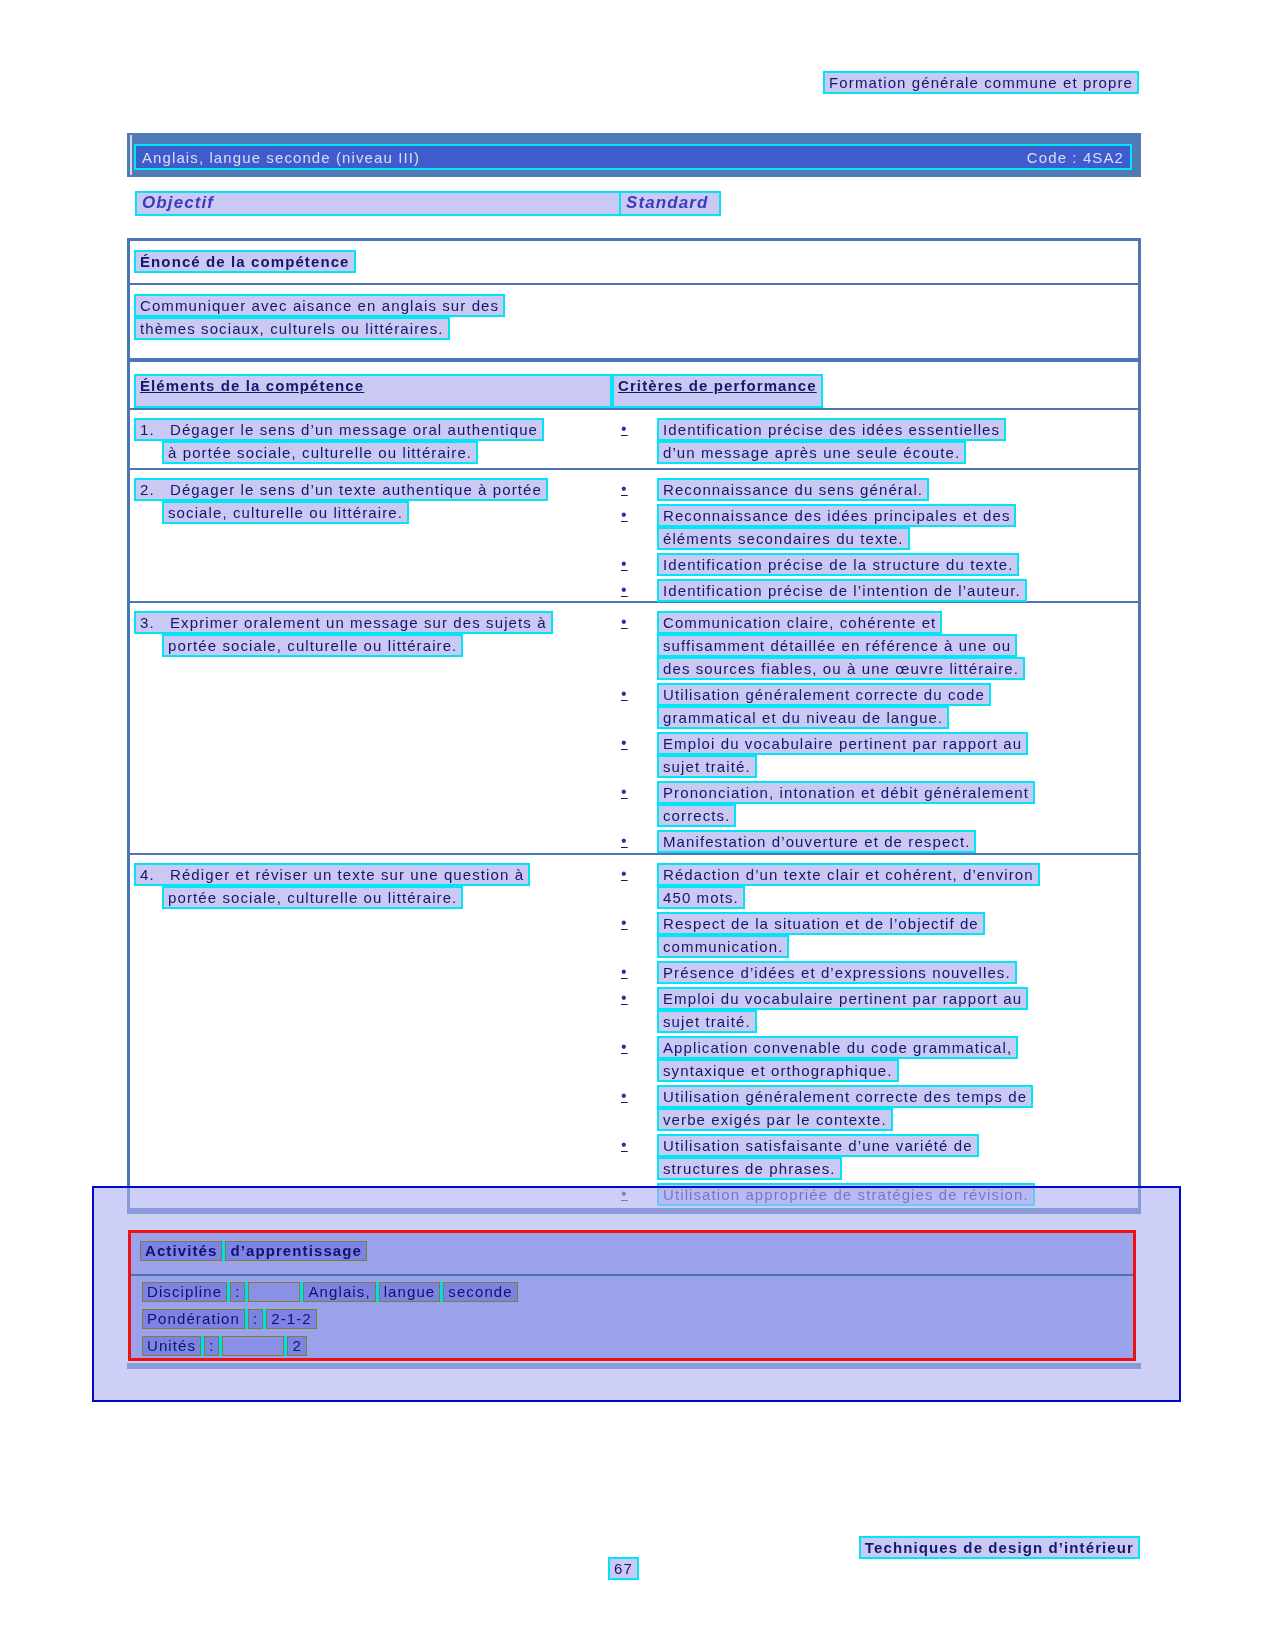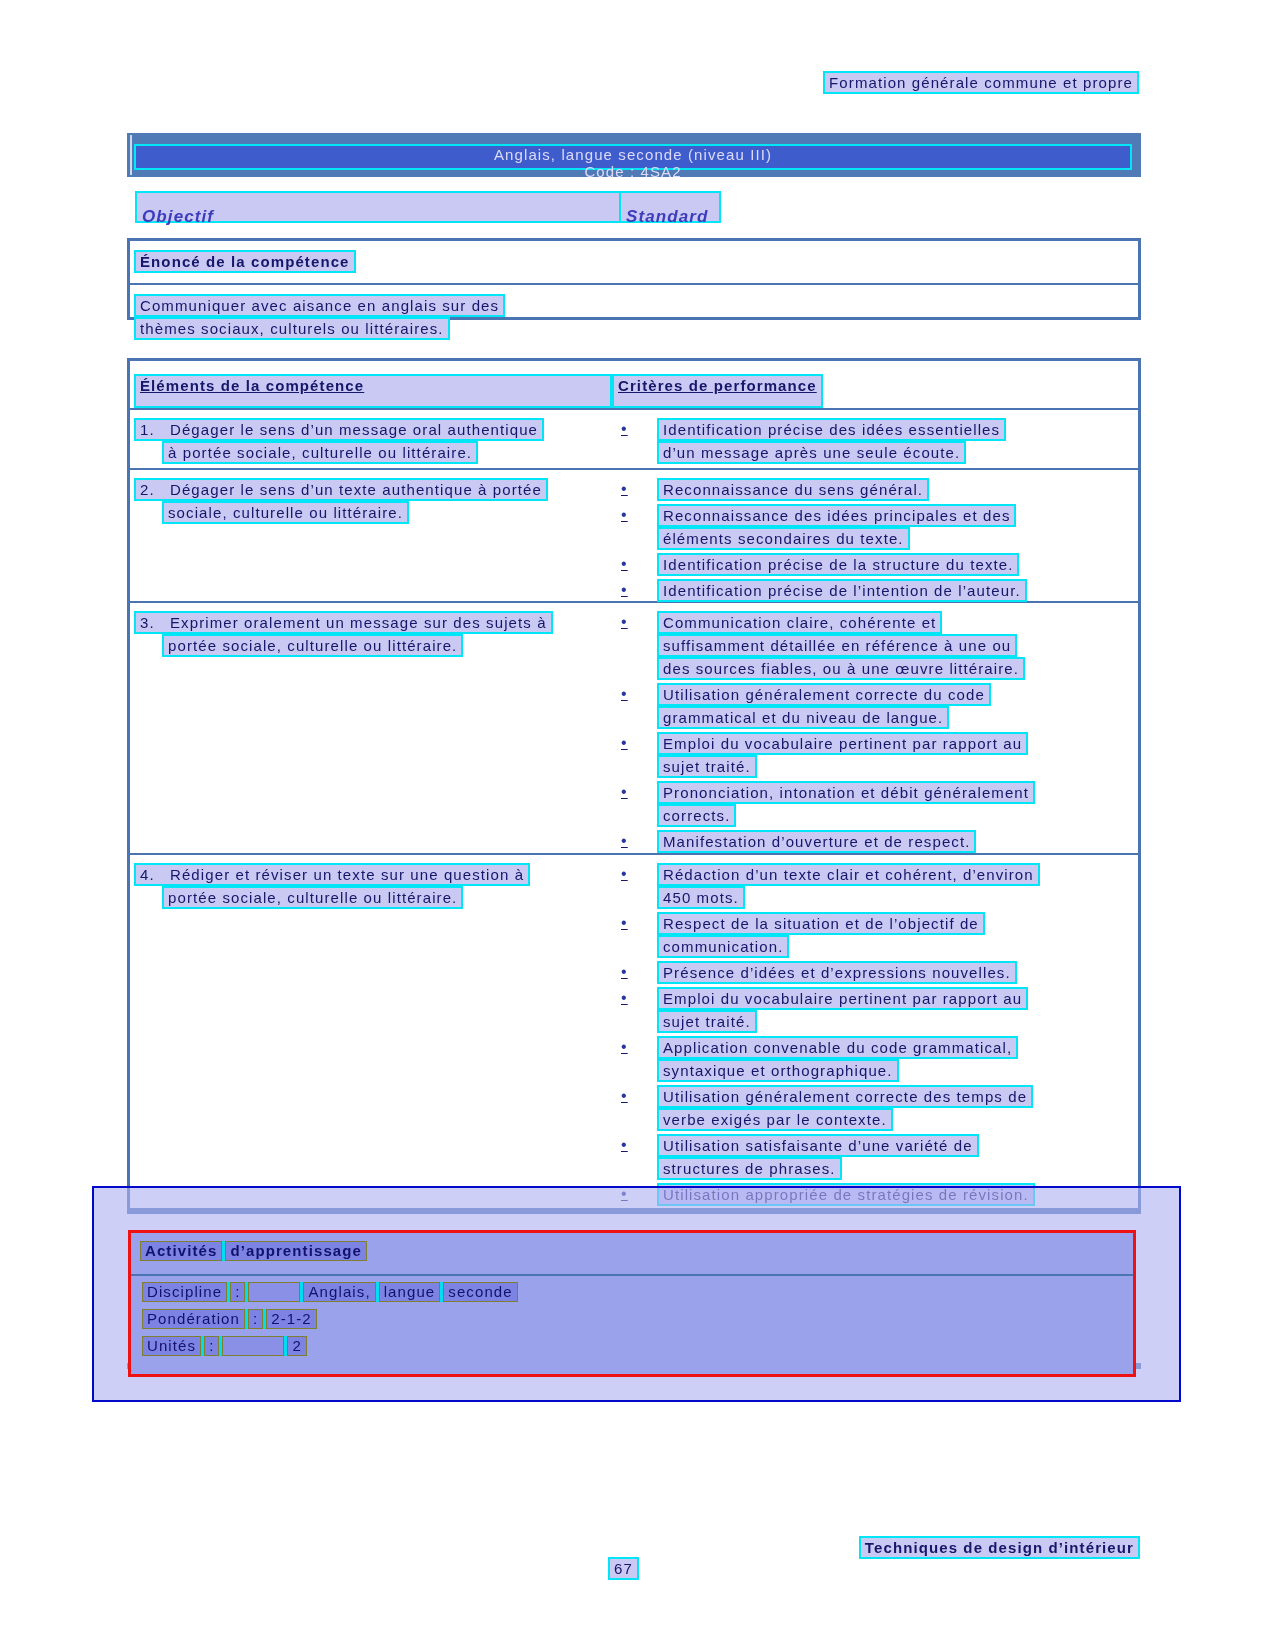--- a/index.html
+++ b/index.html
@@ -15,29 +15,29 @@
       line-height:19px;white-space:nowrap;}
   .b{font-weight:bold;}
   .line{height:23px;}
   
   .top-note{position:absolute;top:71px;right:136px;}
   
   .title-bar{position:absolute;left:127px;top:133px;width:1014px;height:44px;background:var(--bar-bg);}
   .title-bar::before{content:"";position:absolute;left:3px;top:2px;width:2px;height:40px;background:#ccd8ec;}
   .title-hl{position:absolute;left:7px;right:9px;top:11px;height:26px;background:var(--bar-hl);
             border:2px solid var(--hl-border);box-sizing:border-box;color:var(--bar-text);
-            display:flex;justify-content:space-between;align-items:center;padding:0 6px;flex-direction:column;}
+            display:flex;justify-content:space-between;align-items:center;padding:0 6px;}
   
   .obj-std{position:absolute;left:135px;top:191px;display:flex;}
   .os-box{background:var(--hl-bg);border:2px solid var(--hl-border);box-sizing:border-box;height:25px;
-          line-height:20px;padding:14px 5px;color:var(--heading-italic);font-weight:bold;font-style:italic;font-size:17px;}
+          line-height:20px;padding:0 5px;color:var(--heading-italic);font-weight:bold;font-style:italic;font-size:17px;}
   .os-obj{width:486px;}
   .os-std{width:102px;margin-left:-2px;}
   
-  .enonce{position:absolute;left:127px;top:238px;width:1014px;height:82px;box-sizing:border-box;
+  .enonce{position:absolute;left:127px;top:238px;width:1014px;height:124px;box-sizing:border-box;
           border:3px solid var(--table-border);}
   .enonce-head{height:44px;box-sizing:border-box;border-bottom:2px solid var(--table-border);padding:9px 0 0 4px;}
   .enonce-body{padding:9px 0 0 4px;}
   
   .ctable{position:absolute;left:127px;top:358px;width:1014px;height:856px;box-sizing:border-box;
           border:3px solid var(--table-border);border-bottom-width:6px;text-decoration:underline;}
   .thead{height:49px;box-sizing:border-box;border-bottom:2px solid var(--table-border);
          padding:13px 0 0 4px;display:flex;}
   .col1h{width:478px;box-sizing:border-box;}
   .trow{box-sizing:border-box;border-bottom:2px solid var(--table-border);display:flex;padding:8px 0 0 4px;}
@@ -45,21 +45,21 @@
   .cl{width:484px;}
   .cl .ind{margin-left:28px;}
   .num{display:inline-block;width:30px;}
   .cr{flex:1;}
   .crit{display:flex;margin-bottom:3px;}
   .bullet{width:36px;padding-left:3px;color:var(--bullet);line-height:22px;font-size:16px;}
   
   .act-bottom-bar{position:absolute;left:127px;top:1363px;width:1014px;height:6px;background:var(--table-border);z-index:1;}
   .overlay{position:absolute;left:92px;top:1186px;width:1089px;height:216px;box-sizing:border-box;
            background:rgba(176,178,242,0.62);border:2px solid var(--overlay-border);z-index:5;}
-  .redbox{position:absolute;left:128px;top:1230px;width:1008px;height:147px;box-sizing:border-box;
+  .redbox{position:absolute;left:128px;top:1230px;width:1008px;height:131px;box-sizing:border-box;
           background:var(--redbox-bg);border:3px solid var(--red);z-index:6;}
   .act-underline{position:absolute;left:0;top:41px;width:100%;height:2px;background:var(--table-border);}
   .wline{position:absolute;display:inline-flex;gap:3px;background:var(--cyan-line);}
   .wb{background:var(--wb-bg);border:1px solid var(--wb-border);box-sizing:border-box;color:#12126e;
       padding:0 4px;height:20px;line-height:18px;white-space:nowrap;}
   .wb-spacer{background:#8a90e6;}
   .wl-head{top:8px;left:9px;} .wl-r1{top:49px;left:11px;} .wl-r2{top:76px;left:11px;} .wl-r3{top:103px;left:11px;text-align:center;}
   
   .footer-program{position:absolute;top:1536px;right:135px;font-weight:bold;}
   .page-num{position:absolute;top:1557px;left:608px;}

